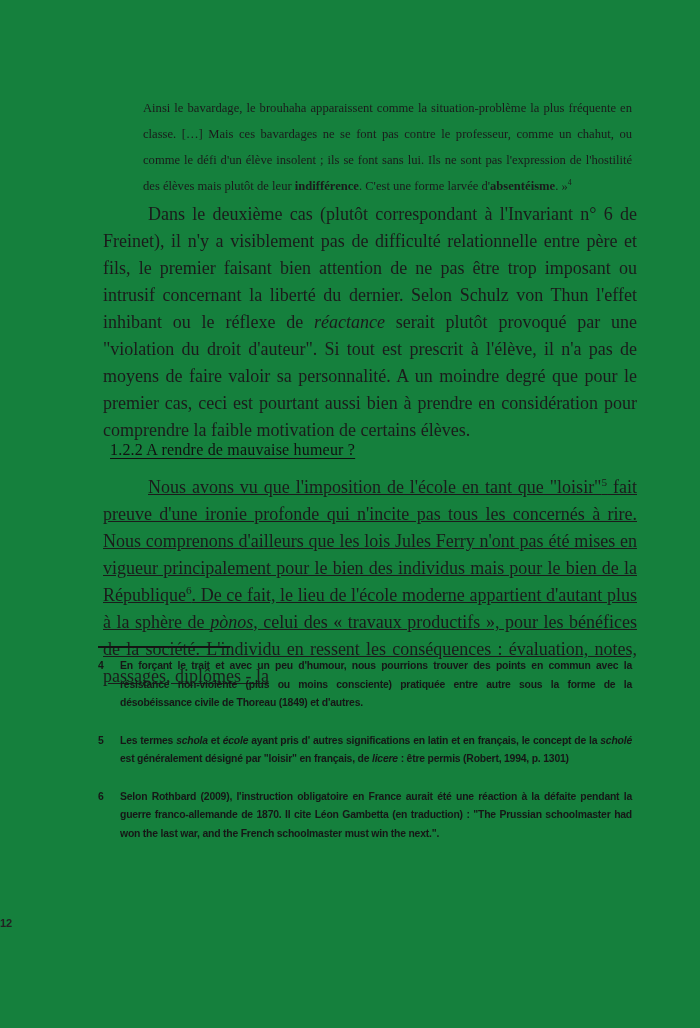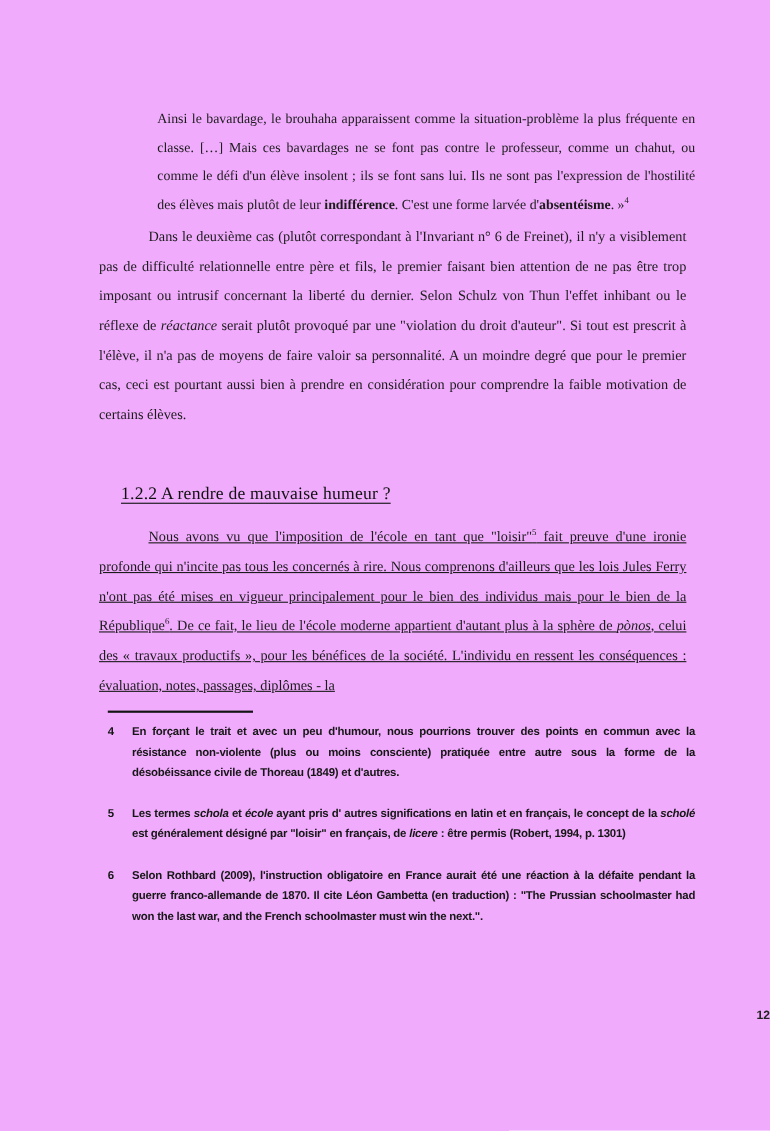--- a/index.html
+++ b/index.html
@@ -1,39 +1,39 @@
 <!DOCTYPE html>
 <html><head>
 <meta charset="utf-8">
 <style>
   html, body { margin: 0; padding: 0; background: #ffffff; }
   .page {
     position: relative;
     width: 700px;
     height: 1028px;
-    background: #f0abfc;
+    background: #15803d;
     color: #1b1b1b;
     font-family: "Liberation Serif", serif;
     overflow: hidden;
     margin: 0 auto;
   }
   .quote {
     position: absolute;
     top: 95px;
     left: 143px;
     width: 489px;
     font-size: 12.6px;
     line-height: 26px;
     text-align: justify;
   }
   .body-para {
     position: absolute;
-    left: 90px;
+    left: 103px;
     width: 534px;
-    font-size: 13px;
+    font-size: 18px;
     line-height: 27px;
     text-align: justify;
     text-indent: 45px;
     margin: 0;
   }
   .para-1 { top: 201px; }
   .para-2 { top: 474px; text-decoration: underline; }
   .heading {
     position: absolute;
     top: 429px;
@@ -78,21 +78,21 @@
   .fn-marker {
     position: absolute;
     left: 0;
     top: 0;
   }
   .page-number {
     position: absolute;
     top: 917px;
     left: 0;
     width: 700px;
-    text-align: right;
+    text-align: left;
     font-family: "Liberation Sans", sans-serif;
     font-size: 11px;
     font-weight: 600;
     color: #222;
   }
 </style>
 </head>
 <body>
 
 <div class="page">

